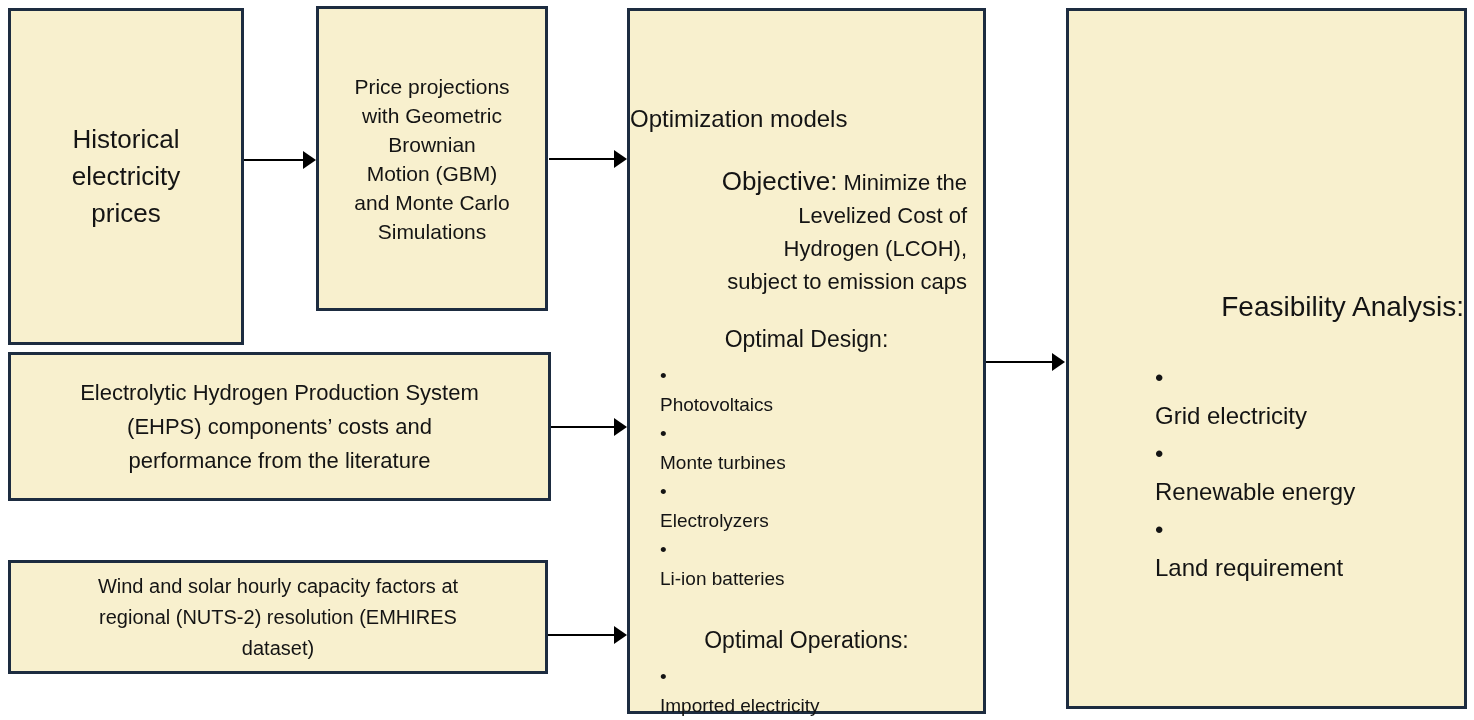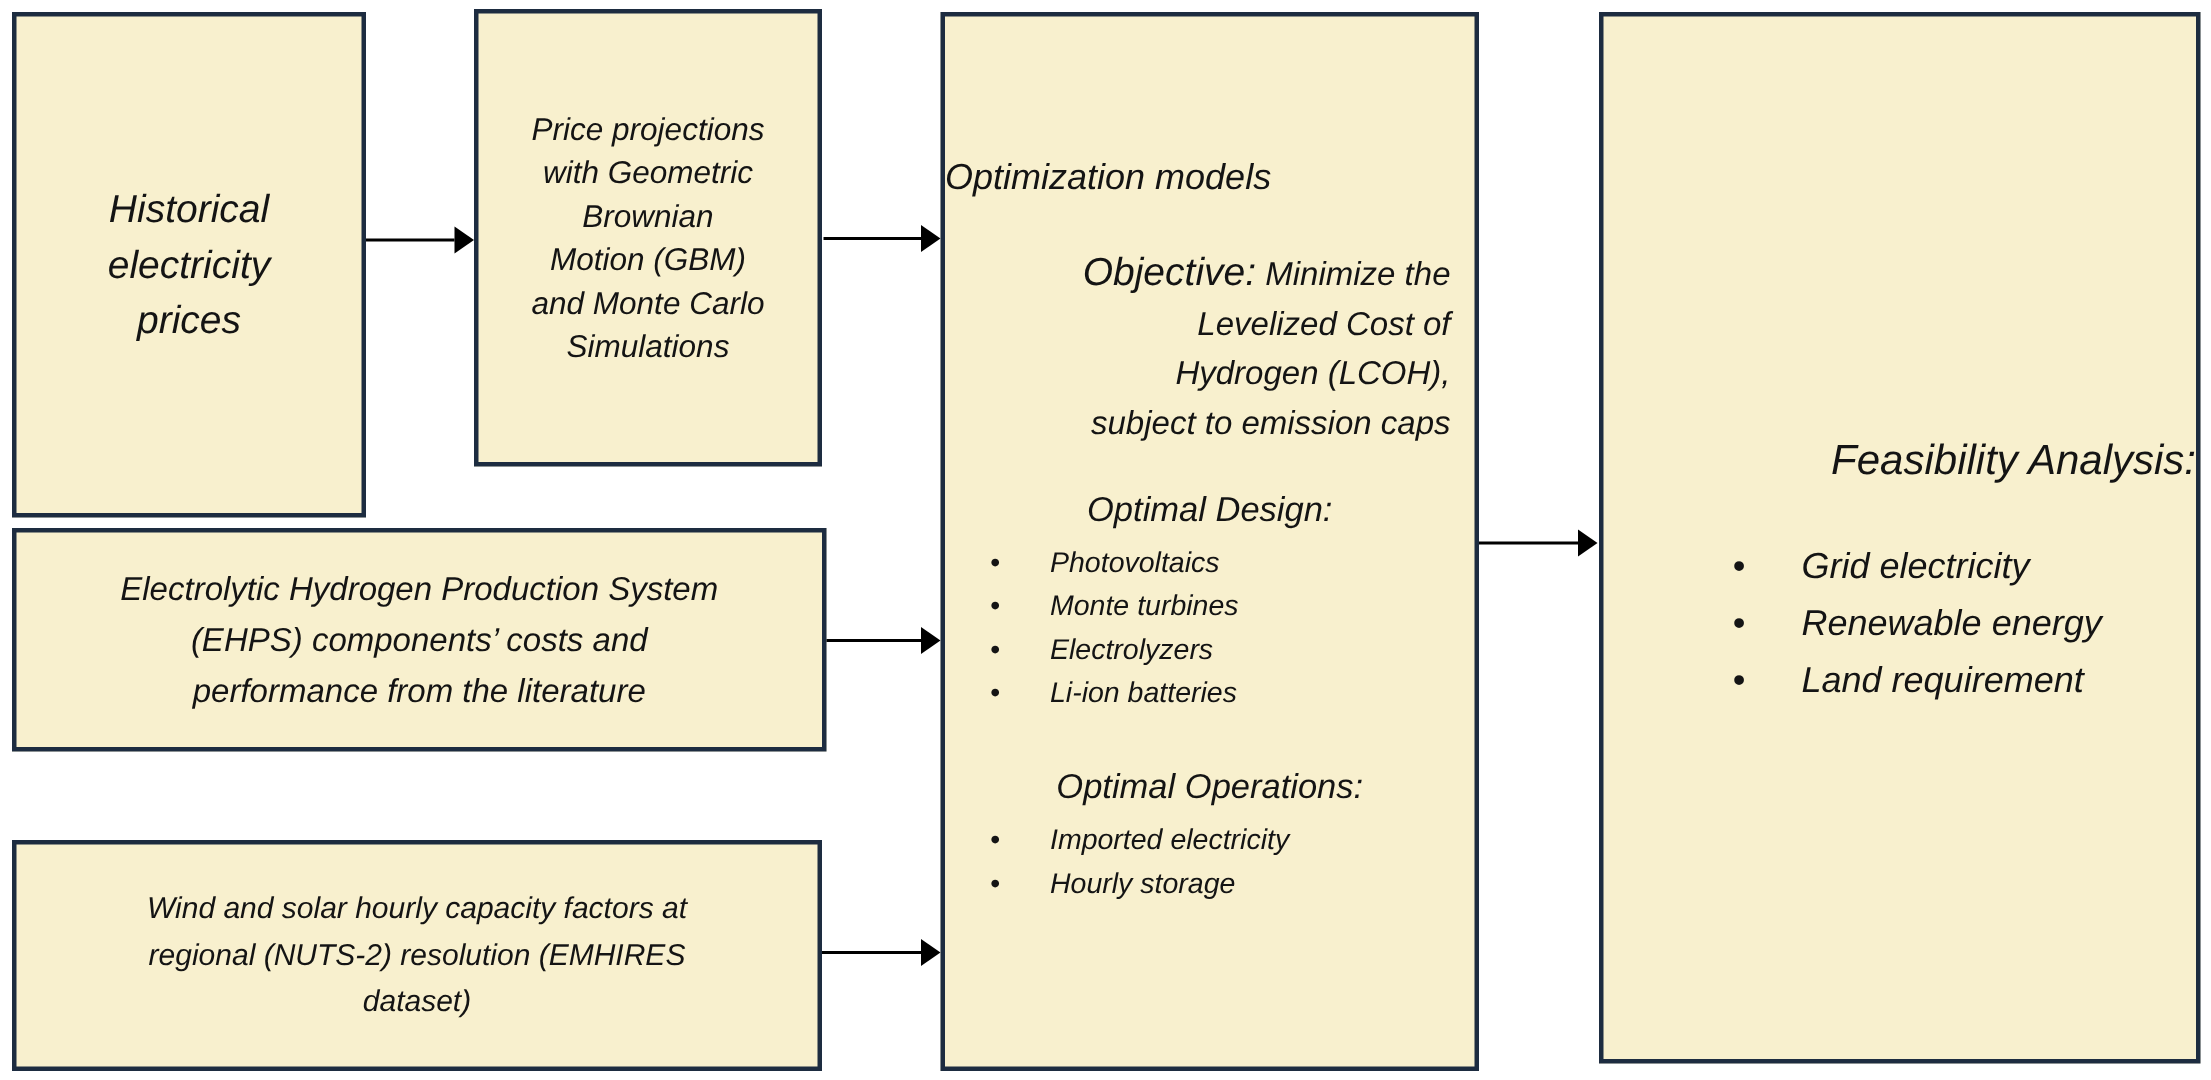--- a/index.html
+++ b/index.html
@@ -17,46 +17,45 @@
     height: 720px;
     background: var(--page-bg);
     font-family: "Liberation Sans", "DejaVu Sans", sans-serif;
     color: var(--text-color);
     overflow: hidden;
   }
   .box {
     position: absolute;
     background: var(--box-fill);
     border: 3px solid var(--box-border);
-    font-style: italic;
   }
   .center {
     display: flex;
     align-items: center;
     justify-content: center;
     text-align: center;
   }
   .pre { white-space: pre-line; }
 
   #box-historical { left: 8px;    top: 8px;   width: 236px; height: 337px; font-size: 26px; line-height: 37px; padding: 0 20px; }
   #box-price      { left: 316px;  top: 6px;   width: 232px; height: 305px; font-size: 21px; line-height: 29px; padding: 0 10px; }
   #box-ehps       { left: 8px;    top: 352px; width: 543px; height: 149px; font-size: 22px; line-height: 34px; padding: 0 18px; }
-  #box-wind       { left: 8px;    top: 560px; width: 540px; height: 154px; font-size: 20px; line-height: 31px; padding: 0 30px; }
+  #box-wind       { left: 8px;    top: 560px; width: 540px; height: 114px; font-size: 20px; line-height: 31px; padding: 0 30px; }
   #box-opt        { left: 627px;  top: 8px;   width: 359px; height: 706px; }
   #box-feas       { left: 1066px; top: 8px;   width: 401px; height: 701px; }
 
   .opt-title { margin-top: 92px; text-align: left; font-size: 24px; line-height: 32px; }
   .objective { margin-top: 30px; padding: 0 16px; text-align: right; font-size: 22px; line-height: 33px; }
   .obj-label { font-size: 26px; }
   .sec-heading { text-align: center; font-size: 23px; line-height: 30px; }
   .design-heading { margin-top: 26px; }
   .ops-heading { margin-top: 32px; }
 
   ul.blist { list-style: none; margin: 7px 0 0 0; padding: 0 0 0 30px; font-size: 19px; }
-  .bitem { display: flex; line-height: 29px; }
+  .bitem { display: flex; line-height: 29px; flex-direction: column; }
   .dot { flex: none; width: 40px; }
   .dot::before { content: "\2022"; }
 
   .feas-title { margin-top: 280px; text-align: right; font-size: 28px; line-height: 32px; }
   ul.feas-list { margin-top: 36px; padding-left: 86px; font-size: 24px; }
   ul.feas-list .bitem { line-height: 38px; }
   ul.feas-list .dot { width: 46px; }
 
   .arrow { position: absolute; height: 2px; background: var(--arrow-color); }
   .arrow::after {

